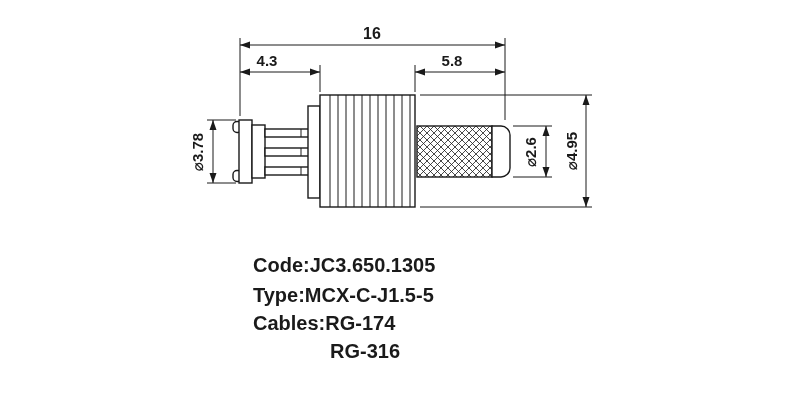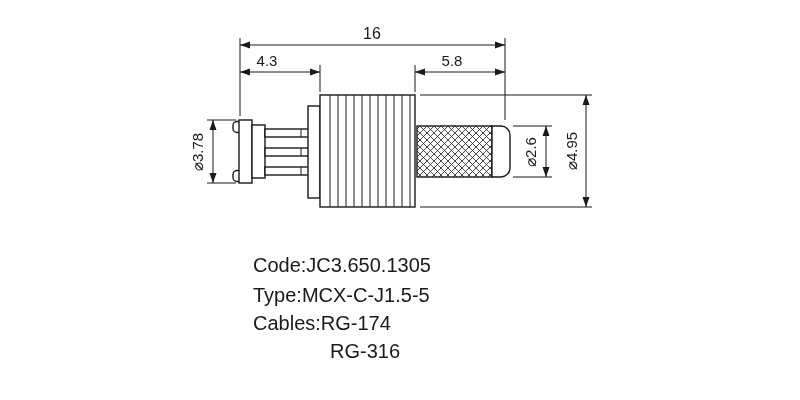--- a/index.html
+++ b/index.html
@@ -1,16 +1,16 @@
 <!DOCTYPE html>
 <html><head>
 <meta charset="utf-8">
 <style>
   html,body{margin:0;padding:0;background:#ffffff;}
-  .page{position:relative;width:800px;height:400px;background:#ffffff;overflow:hidden;}
+  .page{position:relative;width:800px;height:400px;background:#ffffff;overflow:hidden;font-weight:bold;}
   svg{display:block;}
   text{font-family:"Liberation Sans","DejaVu Sans",sans-serif;fill:#1a1a1a;}
   .dim{font-size:15px;}
   .dim-big{font-size:16px;}
   .info{font-size:20px;}
   .outline{fill:#ffffff;stroke:#1a1a1a;stroke-width:1.4;}
   .thin{stroke:#1a1a1a;stroke-width:1;fill:none;}
   .arrow{fill:#1a1a1a;stroke:none;}
 </style>
 </head>

